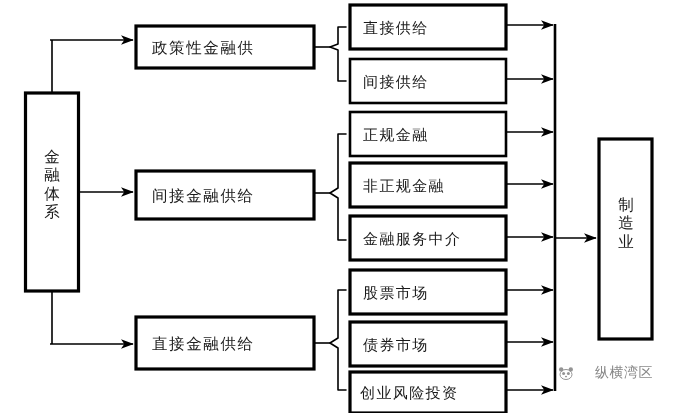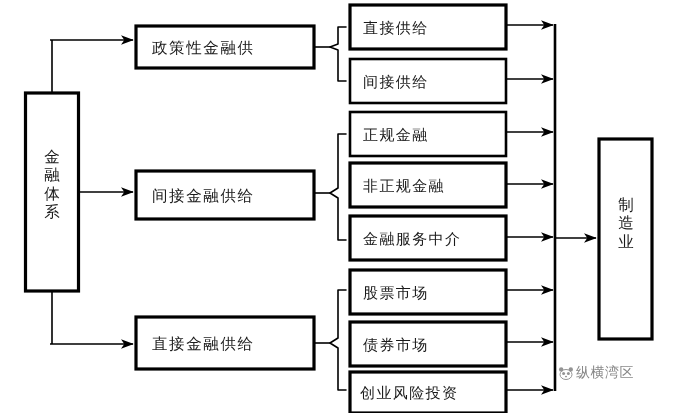--- a/index.html
+++ b/index.html
@@ -85,21 +85,21 @@
     left: 607px;
     top: 196px;
     width: 38px;
   }
   #watermark {
     position: absolute;
     left: 556px;
     top: 364px;
     display: flex;
     align-items: center;
-    gap: 0;
+    gap: 19px;
     opacity: 0.72;
   }
   #watermark .wm-text {
     font-family: "DejaVu Sans", sans-serif;
     font-size: 14px;
     color: #5a5a5a;
     letter-spacing: 0.5px;
     white-space: nowrap;
   }
   #watermark .wm-logo {

